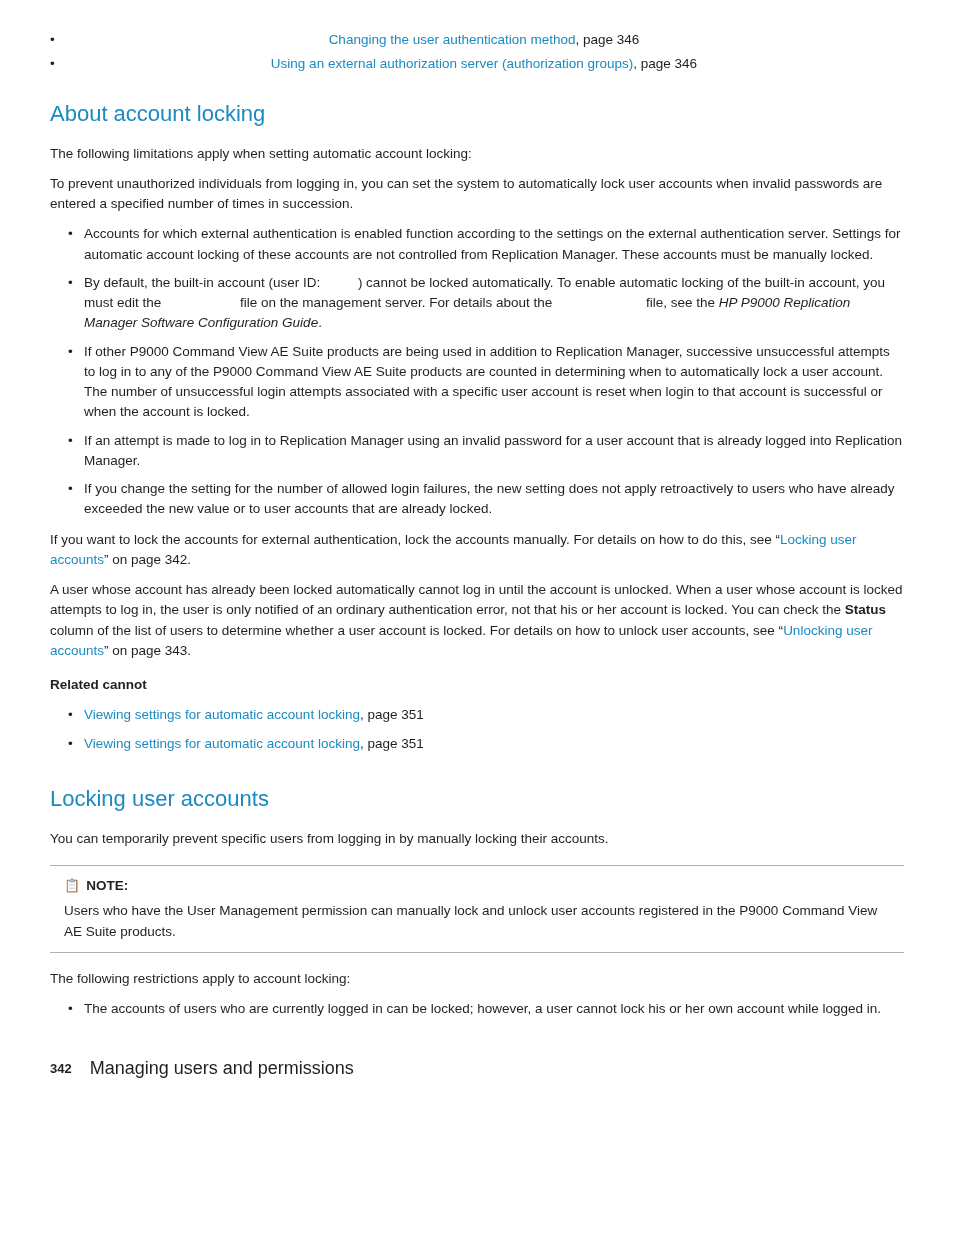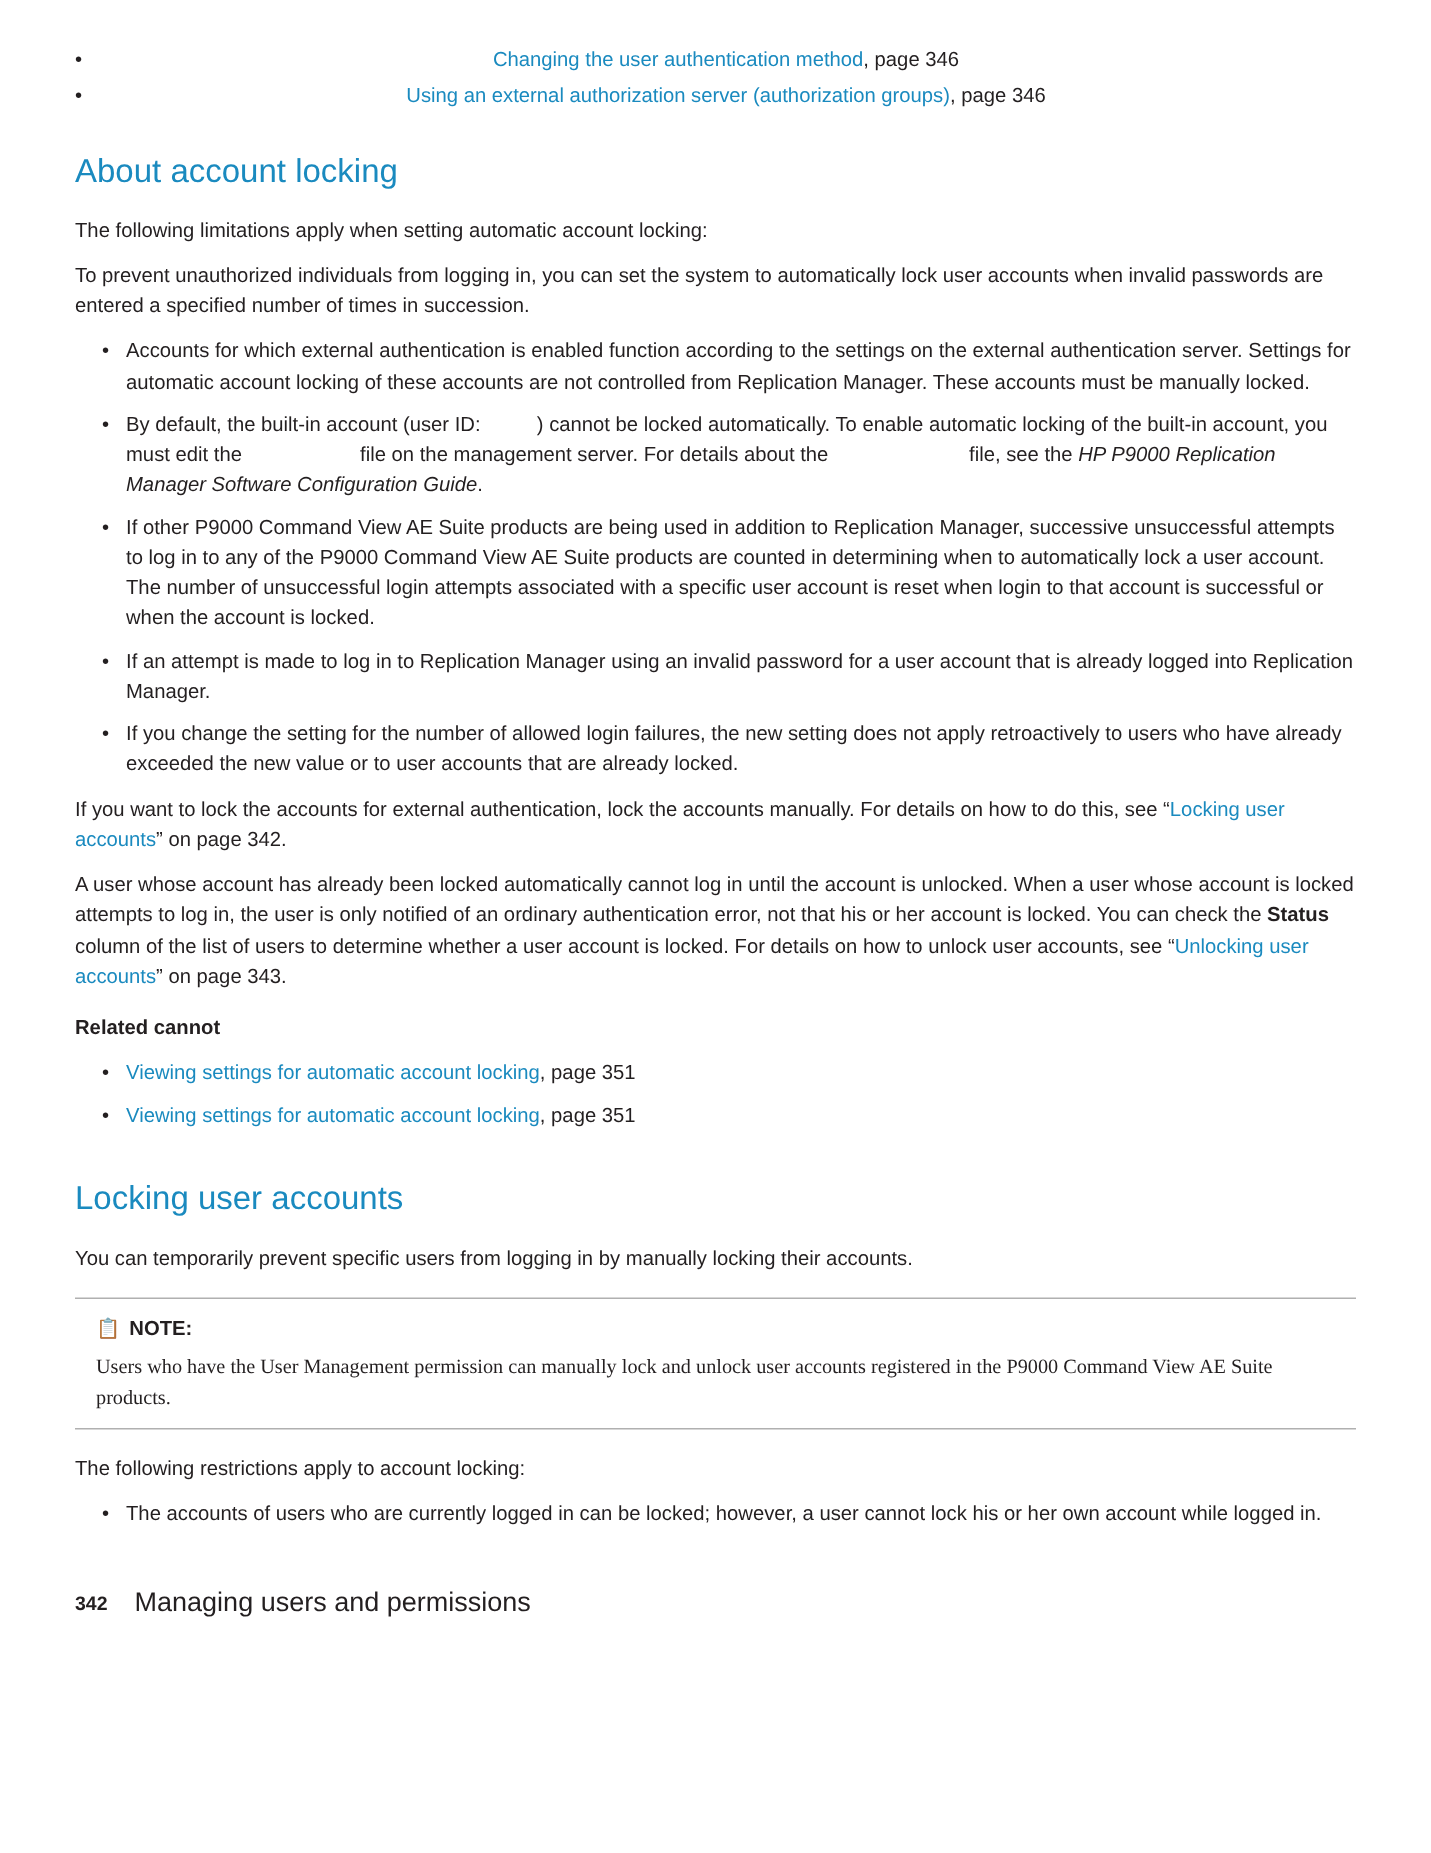--- a/index.html
+++ b/index.html
@@ -97,21 +97,20 @@
     .note-icon {
       display: inline-flex;
       align-items: center;
       justify-content: center;
       margin-right: 6px;
       font-size: 13px;
     }
     .note-body {
       font-size: 13.5px;
       color: #231f20;
-      font-family: Liberation Serif, serif;
     }
     .footer-bar {
       margin-top: 36px;
       border-top: none;
       display: flex;
       align-items: center;
     }
     .footer-bar .page-num {
       font-size: 13px;
       color: #231f20;

